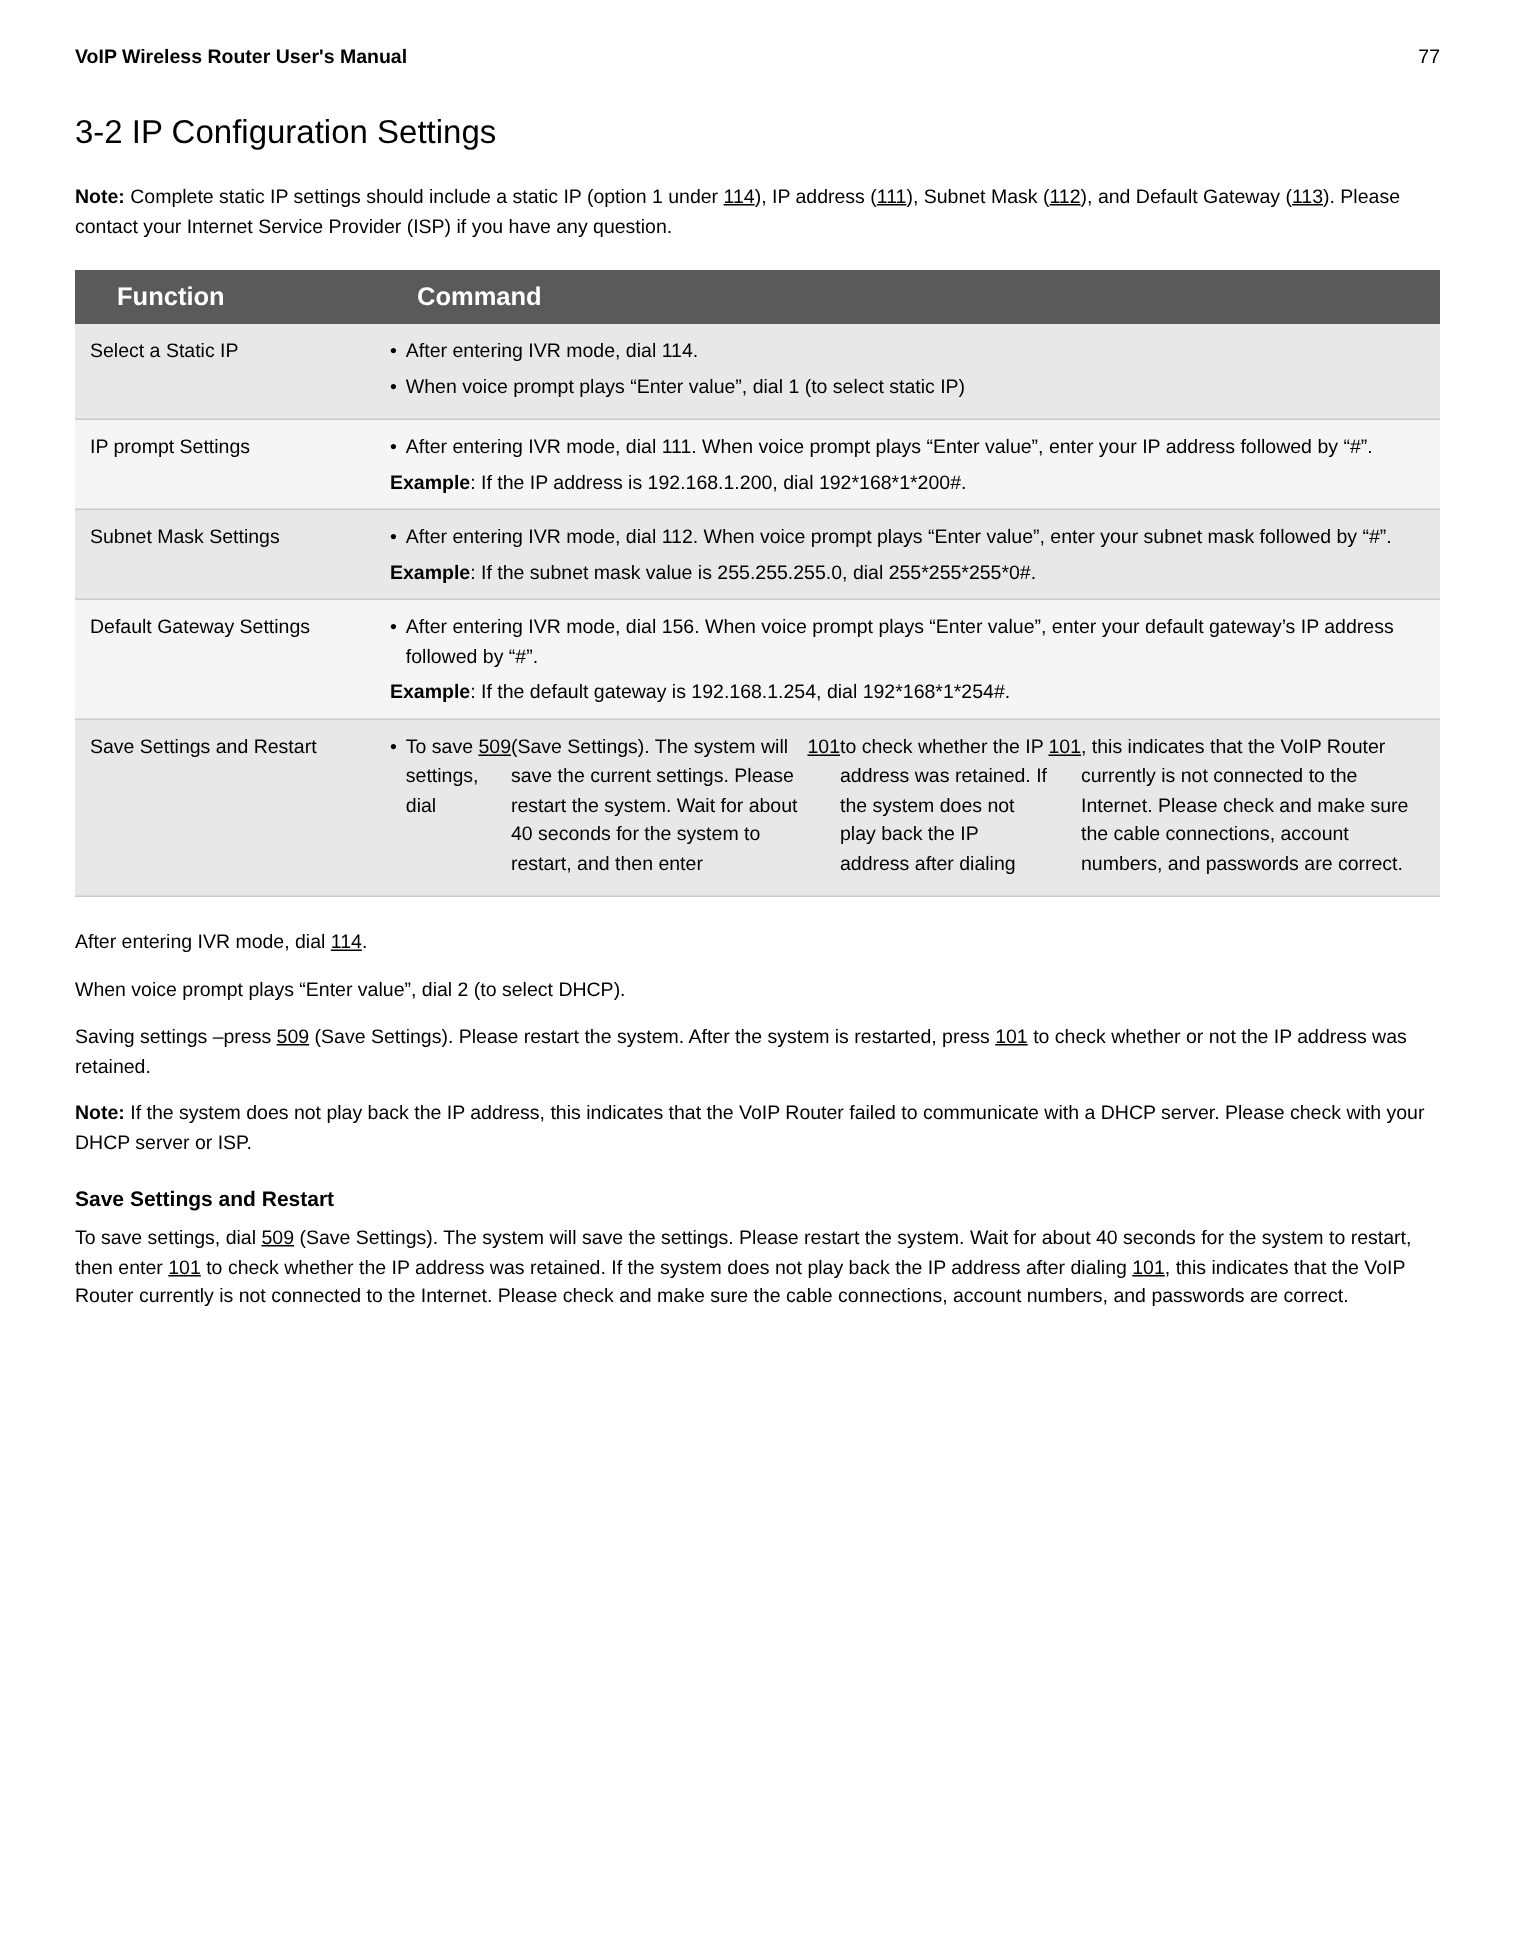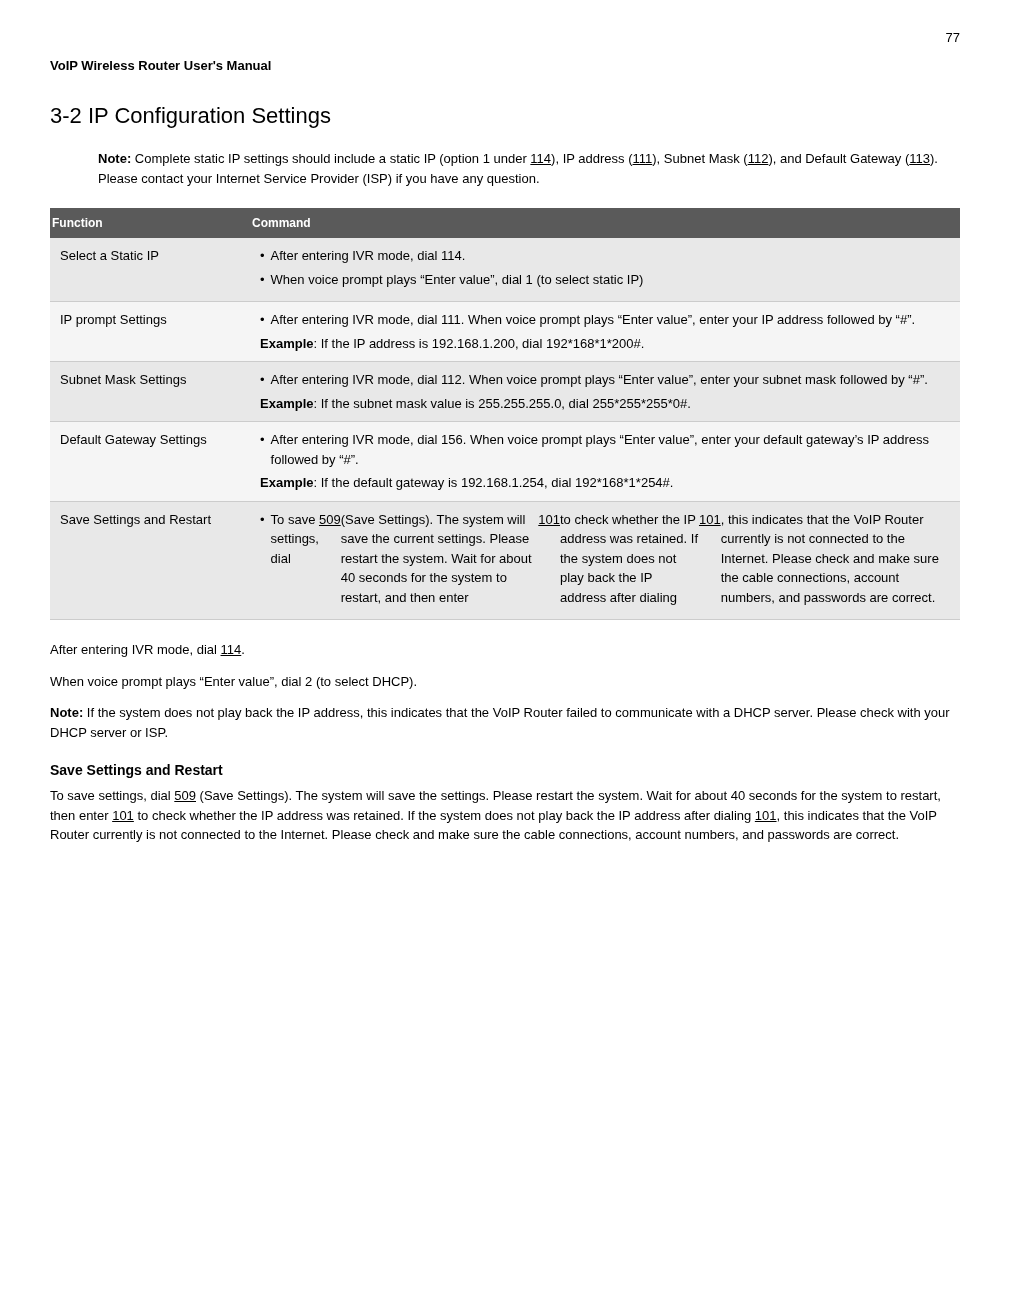--- a/index.html
+++ b/index.html
@@ -14,53 +14,51 @@
     }
     .page-header {
       display: flex;
       justify-content: space-between;
       align-items: flex-start;
       margin-bottom: 30px;
     }
     .manual-title {
       font-weight: bold;
       font-size: 13px;
-      margin-top: 28px;
     }
     .page-number {
       font-size: 13px;
     }
     .section-title {
       font-size: 22px;
       font-weight: normal;
       margin-bottom: 20px;
     }
     .subsection-title {
       font-weight: bold;
       font-size: 14px;
       margin-bottom: 8px;
     }
     .note-text {
       margin-bottom: 20px;
       line-height: 1.5;
-      margin-left: 48px;
     }
     table {
       width: 100%;
       border-collapse: collapse;
       margin-bottom: 20px;
     }
     thead tr {
       background: #5a5a5a;
       color: #fff;
     }
     thead th {
-      padding: 8px 2px;
+      padding: 8px 28px;
       text-align: left;
-      font-size: 12px;
+      font-size: 17px;
       font-weight: bold;
     }
     tbody tr {
       border-bottom: 1px solid #ccc;
     }
     tbody tr:nth-child(odd) {
       background: #e8e8e8;
     }
     tbody tr:nth-child(even) {
       background: #f5f5f5;
@@ -152,19 +150,20 @@
       <td>
         <div class="bullet-item">To save settings, dial <span class="underline">509</span> (Save Settings). The system will save the current settings. Please restart the system. Wait for about 40 seconds for the system to restart, and then enter <span class="underline">101</span> to check whether the IP address was retained. If the system does not play back the IP address after dialing <span class="underline">101</span>, this indicates that the VoIP Router currently is not connected to the Internet. Please check and make sure the cable connections, account numbers, and passwords are correct.</div>
       </td>
     </tr>
   </tbody>
 </table>
 
 <div class="section-block">
   <p class="para">After entering IVR mode, dial <span class="underline">114</span>.</p>
   <p class="para">When voice prompt plays “Enter value”, dial 2 (to select DHCP).</p>
+  <p class="para">Saving settings –press <span class="underline">509</span> (Save Settings). Please restart the system. After the system is restarted, press <span class="underline">101</span> to check whether or not the IP address was retained.</p>
   <p class="para"><strong>Note:</strong> If the system does not play back the IP address, this indicates that the VoIP Router failed to communicate with a DHCP server. Please check with your DHCP server or ISP.</p>
 </div>
 
 <div class="section-block">
   <p class="subsection-title">Save Settings and Restart</p>
   <p class="para">To save settings, dial <span class="underline">509</span> (Save Settings). The system will save the settings. Please restart the system. Wait for about 40 seconds for the system to restart, then enter <span class="underline">101</span> to check whether the IP address was retained. If the system does not play back the IP address after dialing <span class="underline">101</span>, this indicates that the VoIP Router currently is not connected to the Internet. Please check and make sure the cable connections, account numbers, and passwords are correct.</p>
 </div>
 
 </body></html>

